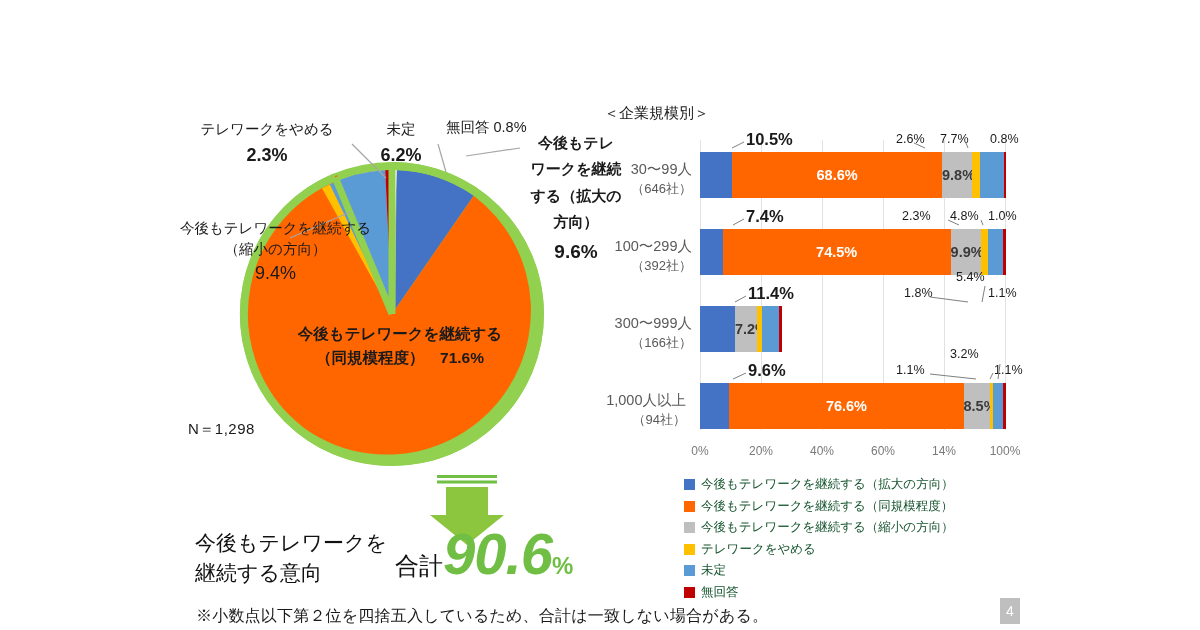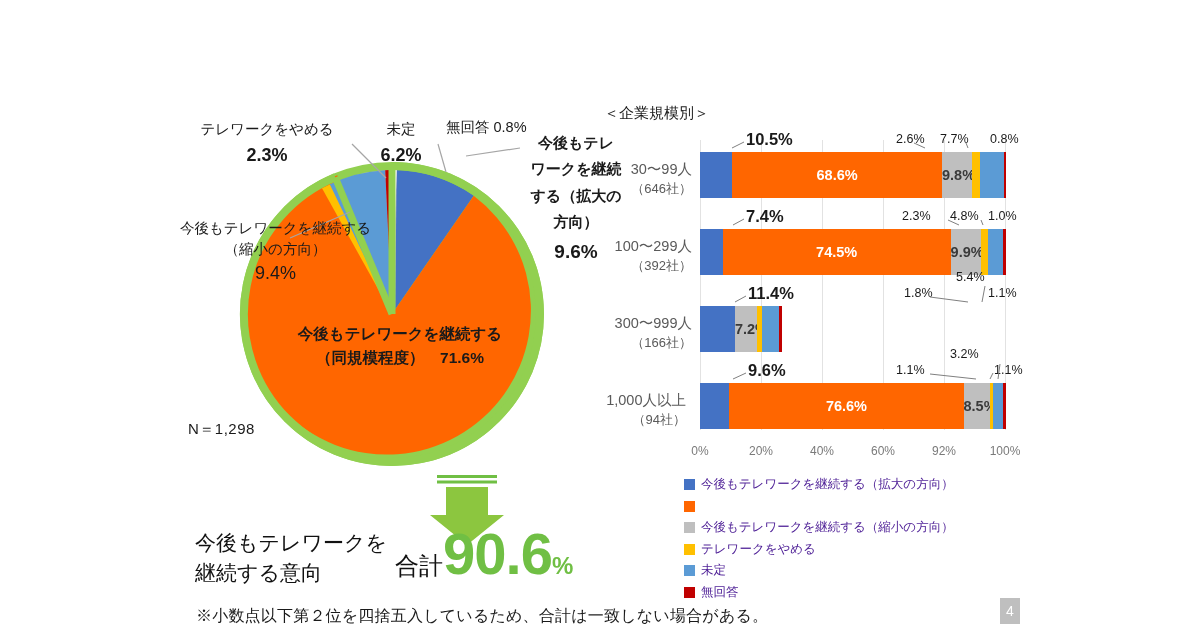--- a/index.html
+++ b/index.html
@@ -56,21 +56,21 @@
   #cal-kakudai{ left: 352px; top: 30px; width: 108px; text-align: center; font-size: 15px; font-weight: bold; line-height: 1.75; }
 
   
   #arrow { position: absolute; left: 424px; top: 475px; width: 86px; height: 72px; }
   #total-left {
     position: absolute; left: 195px; top: 528px; width: 200px;
     font-size: 21px; color: #111; line-height: 1.45;
   }
   #total-right { position: absolute; left: 395px; top: 525px; display: flex; align-items: baseline; }
   .tot-label { font-size: 24px; color: #111; }
-  .tot-num { font-size: 58px; font-weight: bold; color: #70BF44; line-height: 1; letter-spacing: -1px; }
+  .tot-num { font-size: 58px; font-weight: bold; color: #70BF44; line-height: 1; letter-spacing: -1px; font-style: italic; }
   .tot-pct { font-size: 24px; font-weight: bold; color: #70BF44; }
   #footnote {
     position: absolute; left: 196px; top: 606px;
     font-size: 16px; color: #1a1a1a; letter-spacing: .2px; font-family: Liberation Mono, monospace;
   }
 
   
   #bar-area { position: absolute; left: 596px; top: 104px; width: 440px; height: 360px; }
   #bar-title { font-size: 15px; color: #1a1a1a; margin-left: 8px; }
 
@@ -99,21 +99,21 @@
   .axis { position: absolute; left: 104px; top: 340px; width: 306px; }
   .axis-lbl {
     position: absolute; font-size: 12px; color: #7a7a7a;
     transform: translateX(-50%); white-space: nowrap;
   }
 
   
   #legend { position: absolute; left: 684px; top: 474px; }
   .lg-item { display: flex; align-items: center; height: 21.5px; }
   .lg-sw { width: 11px; height: 11px; margin-right: 6px; flex: 0 0 auto; }
-  .lg-txt { font-size: 12.5px; color: #4c1d95; white-space: nowrap; }
+  .lg-txt { font-size: 12.5px; color: #14532d; white-space: nowrap; }
 
   
   #pageno {
     position: absolute; left: 1000px; top: 598px; width: 20px; height: 26px;
     background: #bfbfbf; color: #ffffff; font-size: 14px;
     display: flex; align-items: center; justify-content: center;
   }
 
   svg.leader { position: absolute; left: 0; top: 0; overflow: visible; pointer-events: none; }
 </style>
@@ -322,32 +322,33 @@
         <polyline points="290,239 293,233" fill="none" stroke="#808080" stroke-width="1"></polyline>
         <polyline points="298,239 300,224" fill="none" stroke="#808080" stroke-width="1"></polyline>
       </svg>
     </div>
 
     <div class="axis">
       <span class="axis-lbl" style="left:0px">0%</span>
       <span class="axis-lbl" style="left:61px">20%</span>
       <span class="axis-lbl" style="left:122px">40%</span>
       <span class="axis-lbl" style="left:183px">60%</span>
-      <span class="axis-lbl" style="left:244px">92%</span>
+      <span class="axis-lbl" style="left:244px">14%</span>
       <span class="axis-lbl" style="left:305px">100%</span>
     </div>
   </div>
 
   <div id="legend">
     <div class="lg-item">
       <span class="lg-sw" style="background:#4472C4"></span>
       <span class="lg-txt">今後もテレワークを継続する（拡大の方向）</span>
     </div>
     <div class="lg-item">
       <span class="lg-sw" style="background:#FF6600"></span>
+      <span class="lg-txt">今後もテレワークを継続する（同規模程度）</span>
     </div>
     <div class="lg-item">
       <span class="lg-sw" style="background:#BFBFBF"></span>
       <span class="lg-txt">今後もテレワークを継続する（縮小の方向）</span>
     </div>
     <div class="lg-item">
       <span class="lg-sw" style="background:#FFC000"></span>
       <span class="lg-txt">テレワークをやめる</span>
     </div>
     <div class="lg-item">

